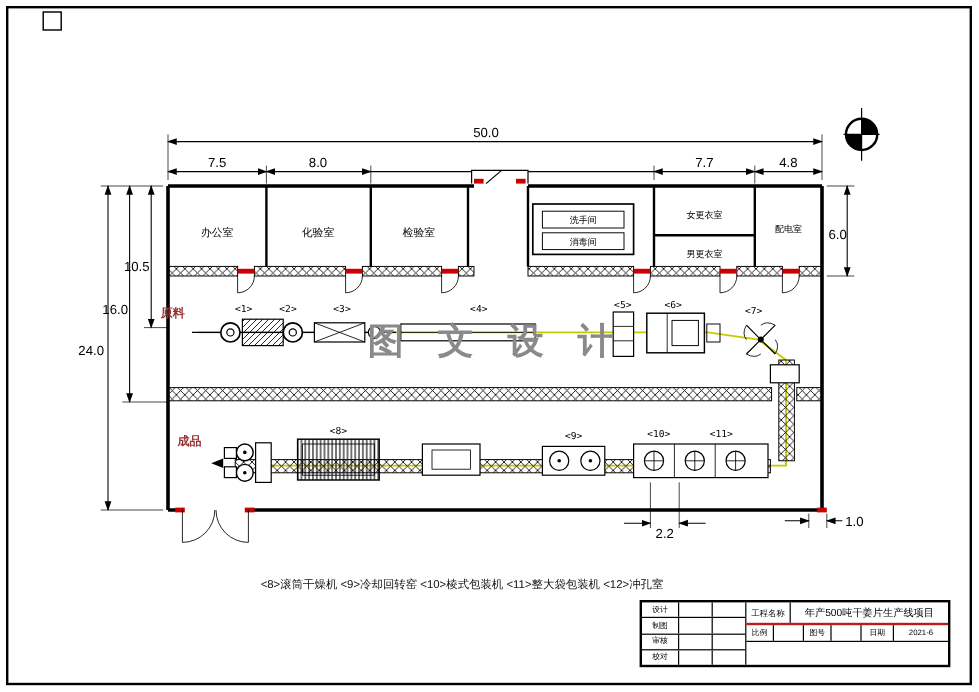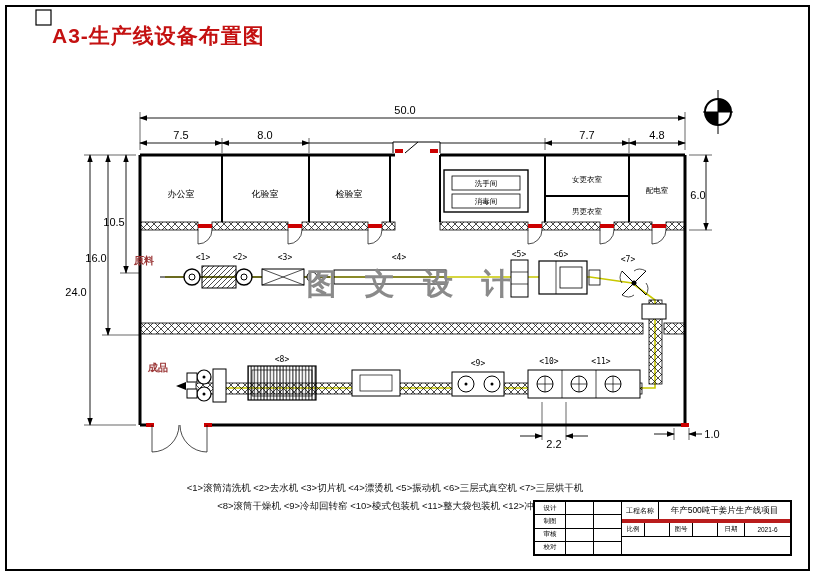--- a/index.html
+++ b/index.html
@@ -7,21 +7,21 @@
   .plan-svg{position:absolute;left:0;top:0}
   .sheet-title{position:absolute;left:52px;top:22px;font-size:21px;font-weight:bold;color:#c41111;letter-spacing:1px;font-family:"Liberation Sans",sans-serif}
   .notes{position:absolute;left:100px;top:479px;width:570px;text-align:center;font-size:9.5px;line-height:1.85;color:#111}
   .tblock{position:absolute;left:533px;top:500px;width:259px;height:56px;border:2px solid #000;box-sizing:border-box;display:flex;background:#fff}
   .tb-signs{width:86px;border-right:1px solid #000;display:flex;flex-direction:column}
   .tb-sign-row{flex:1;display:flex;border-bottom:1px solid #000}
   .tb-sign-row:last-child{border-bottom:none}
   .tb-sc{border-right:1px solid #000;font-size:6.5px;display:flex;align-items:center;justify-content:center;color:#000}
   .tb-sc.c1{width:30px}.tb-sc.c2{width:27px}.tb-sc.c3{flex:1;border-right:none}
   .tb-right{flex:1;display:flex;flex-direction:column}
-  .tb-r1{height:17px;border-bottom:4px solid #b91c1c;display:flex}
+  .tb-r1{height:17px;border-bottom:2px solid #b91c1c;display:flex}
   .tb-proj-label{width:36px;border-right:1px solid #000;font-size:7px;display:flex;align-items:center;justify-content:center}
   .tb-proj-name{flex:1;font-size:8.5px;display:flex;align-items:center;justify-content:center;white-space:nowrap}
   .tb-r2{height:13px;border-bottom:1px solid #000;display:flex}
   .tb-mc{border-right:1px solid #000;font-size:6.5px;display:flex;align-items:center;justify-content:center}
   .tb-mc:last-child{border-right:none;flex:1}
   .tb-r3{flex:1;display:flex;align-items:center;justify-content:center;font-size:11.5px;letter-spacing:3px;font-weight:bold}
   .dim{stroke:#000;stroke-width:.9;fill:none}
   .ext{stroke:#000;stroke-width:.6;fill:none}
   .wall{stroke:#000;stroke-width:3;fill:none}
   .pwall{stroke:#000;stroke-width:2;fill:none}
@@ -283,24 +283,22 @@
       <text class="mk" x="628" y="262">&lt;7&gt;</text>
       <text class="mk" x="282" y="362">&lt;8&gt;</text>
       <text class="mk" x="478" y="366">&lt;9&gt;</text>
       <text class="mk" x="549" y="364">&lt;10&gt;</text>
       <text class="mk" x="601" y="364">&lt;11&gt;</text>
     </g>
 
     <text class="wm" x="414" y="294">图 文 设 计</text>
   </svg>
 
-  <div class="sheet-title">A3-生产线设备布置图</div>
 
   <div class="notes">
-    <div>&lt;1&gt;滚筒清洗机 &lt;2&gt;去水机 &lt;3&gt;切片机 &lt;4&gt;漂烫机 &lt;5&gt;振动机 &lt;6&gt;三层式真空机 &lt;7&gt;三层烘干机</div>
     <div>&lt;8&gt;滚筒干燥机 &lt;9&gt;冷却回转窑 &lt;10&gt;棱式包装机 &lt;11&gt;整大袋包装机 &lt;12&gt;冲孔室</div>
   </div>
 
   <div class="tblock">
     <div class="tb-signs">
       <div class="tb-sign-row">
         <div class="tb-sc c1">设计</div>
         <div class="tb-sc c2"></div>
         <div class="tb-sc c3"></div>
       </div>

